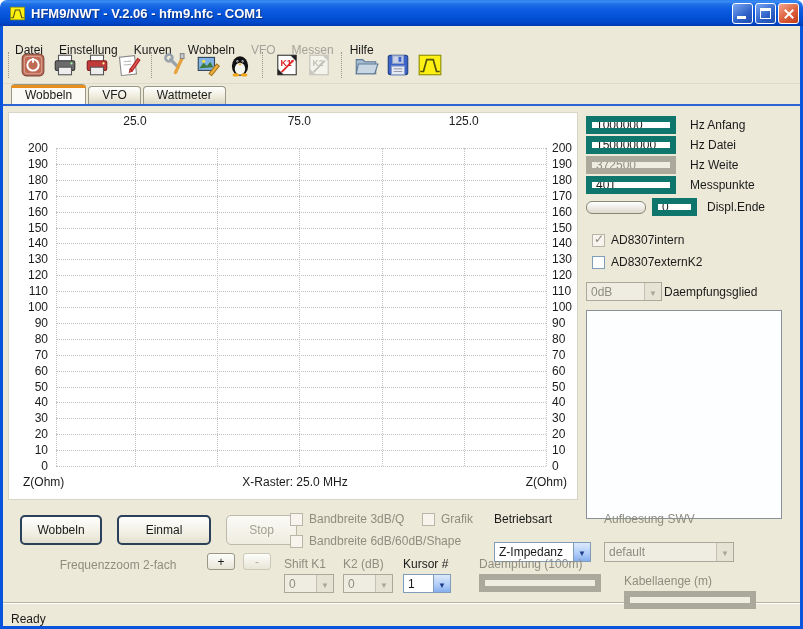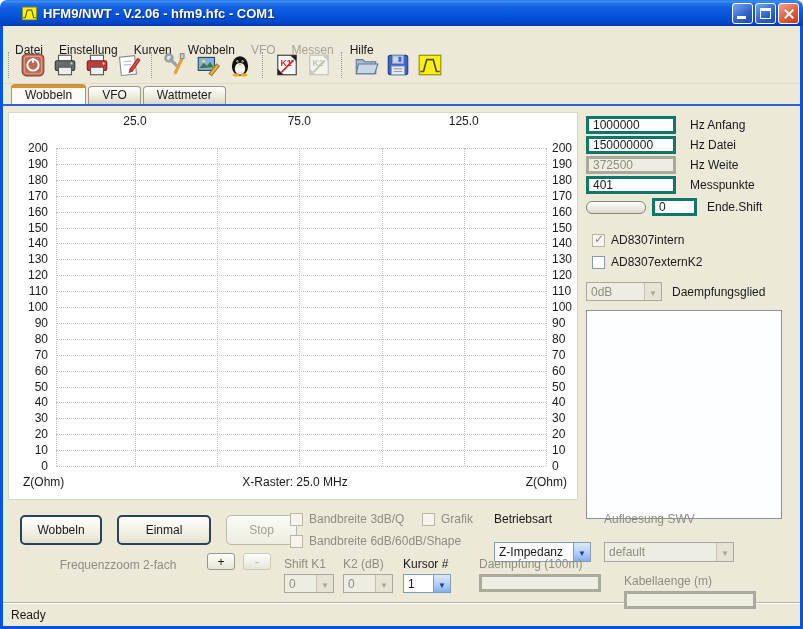--- a/index.html
+++ b/index.html
@@ -3,21 +3,21 @@
 <meta charset="utf-8">
 <style>
   * { box-sizing: border-box; margin: 0; padding: 0; }
   body { font-family: "Liberation Sans", "DejaVu Sans", sans-serif; font-size: 12px; background: #fff; color: #1a1a1a; }
 
   .window { position: relative; width: 803px; height: 629px; overflow: hidden; }
 
   
   .titlebar { position: absolute; top: 0; left: 0; right: 0; height: 26px;
     background: linear-gradient(180deg,#2a7cf0 0%,#3b8bf2 6%,#1e6fe8 16%,#0d5be0 38%,#0353d8 62%,#0146c8 88%,#0039b0 100%);
-    border-radius: 7px 7px 0 0; display: flex; align-items: center; padding: 0 4px 0 21px; }
+    border-radius: 7px 7px 0 0; display: flex; align-items: center; padding: 0 4px 0 9px; }
   .app-icon { width: 17px; height: 17px; margin-right: 5px; display: inline-flex; }
   .app-icon svg { width: 17px; height: 17px; }
   .title-text { color: #fff; font-weight: bold; font-size: 13px; text-shadow: 1px 1px 1px #10307e; flex: 1; }
   .win-controls { display: flex; gap: 2px; }
   .win-btn { width: 21px; height: 21px; border: 1px solid #fff; border-radius: 3px; position: relative; cursor: pointer; }
   .win-btn.min, .win-btn.max { background: linear-gradient(145deg,#7aa6f2,#2e62c8 60%,#1c4ab0); }
   .win-btn.close { background: linear-gradient(145deg,#f2a48c,#dd5f3c 55%,#c23a18); }
   .glyph-min { position: absolute; left: 4px; bottom: 4px; width: 9px; height: 3px; background: #fff; }
   .glyph-max { position: absolute; left: 4px; top: 4px; width: 11px; height: 11px; border: 1px solid #fff; border-top: 3px solid #fff; }
   .glyph-close::before, .glyph-close::after { content: ""; position: absolute; left: 9px; top: 4px; width: 2px; height: 12px; background: #fff; }
@@ -67,21 +67,21 @@
   .ticks.right { left: 541px; width: 29px; }
   .ytick { position: absolute; transform: translateY(-50%); }
   .ticks.left .ytick { right: 4px; }
   .ticks.right .ytick { left: 2px; }
   .plot { position: absolute; left: 47px; top: 0; width: 490px; height: 100%; }
   .hline { position: absolute; left: 0; right: 0; border-top: 1px dotted #c2c2c2; }
   .vline { position: absolute; top: 0; bottom: 0; border-left: 1px dotted #c2c2c2; }
   .ch-foot { position: absolute; top: 362px; left: 14px; right: 10px; display: flex; justify-content: space-between; }
 
   
-  .xp-input { height: 18px; width: 90px; border: 3px solid #0f766e; background: #fff; padding: 1px 4px;
+  .xp-input { height: 18px; width: 90px; border: 6px solid #0f766e; background: #fff; padding: 1px 4px;
     font-family: "Liberation Sans", "DejaVu Sans", sans-serif; font-size: 12px; color: #1a1a1a; }
   .xp-input.disabled { border-color: #aba99c; background: #efede1; color: #8f8d80; }
   .xp-input.w45 { width: 45px; }
   .xp-combo { display: inline-flex; height: 19px; border: 1px solid #7f9db9; background: #fff; align-items: stretch; }
   .xp-combo .combo-text { flex: 1; padding: 2px 4px 0; overflow: hidden; white-space: nowrap; }
   .xp-combo .combo-btn { width: 17px; border-left: 1px solid #7f9db9; display: flex; align-items: center; justify-content: center;
     background: linear-gradient(#dde9fb,#aecbf7 60%,#86aeef); }
   .combo-arrow::before { content: "▼"; font-size: 8px; color: #1d3c8c; }
   .xp-combo.disabled { border-color: #aba99c; background: #efede1; color: #8f8d80; }
   .xp-combo.disabled .combo-btn { background: #e6e3d5; border-left-color: #c4c1b2; }
@@ -97,21 +97,21 @@
   
   .rpanel { position: absolute; left: 583px; top: 10px; width: 212px; }
   .rp-row { display: flex; align-items: center; height: 18px; margin-bottom: 2px; }
   .rp-label { margin-left: 14px; white-space: nowrap; }
   .hslider { width: 60px; height: 13px; border: 1px solid #8a8878; border-radius: 6px; background: linear-gradient(#ffffff,#dcd9cc); display: inline-block; }
   .displ-row { margin-top: 4px; }
   .displ-row .xp-input { margin-left: 6px; }
   .displ-row .rp-label { margin-left: 10px; }
   .rp-checks { margin-top: 16px; padding-left: 6px; }
   .combo-row { margin-top: 12px; height: 19px; }
-  .combo-row .rp-label { margin-left: 10px; }
+  .combo-row .rp-label { margin-left: 2px; }
   .listbox { margin-top: 9px; width: 196px; height: 209px; background: #fdfeff; border: 1px solid #8a9299; }
 
   
   .bottom { position: absolute; inset: 0; pointer-events: none; }
   .bottom > * { pointer-events: auto; }
   .btnrow { position: absolute; left: 17px; top: 409px; display: flex; gap: 15px; }
   .sweep-btn { height: 30px; border: 2px solid #2b4059; border-radius: 5px; background: linear-gradient(#fefefd,#efede0 70%,#e2dfce);
     font-family: "Liberation Sans", "DejaVu Sans", sans-serif; font-size: 12px; color: #1a1a1a; cursor: pointer; }
   .sweep-btn:nth-child(1) { width: 82px; }
   .sweep-btn:nth-child(2) { width: 94px; }
@@ -134,21 +134,21 @@
   .pos-betriebsart { left: 491px; top: 406px; }
   .pos-betriebsart .slabel, .pos-aufloesung .slabel { margin-bottom: 16px; }
   .pos-betriebsart .xp-combo, .pos-aufloesung .xp-combo { height: 20px; }
   .pos-aufloesung { left: 601px; top: 406px; }
   .pos-daempfung { left: 476px; top: 451px; }
   .pos-daempfung .xp-input { width: 122px; }
   .pos-kabellaenge { left: 621px; top: 468px; }
   .pos-kabellaenge .xp-input { width: 132px; }
 
   
-  .statusbar { height: 24px; border-top: 1px solid #b8b4a4; box-shadow: inset 0 1px 0 #ffffff; display: flex; align-items: center; padding-left: 8px; }
+  .statusbar { height: 24px; border-top: 1px solid #b8b4a4; box-shadow: inset 0 1px 0 #ffffff; display: flex; align-items: flex-end; padding-left: 8px; }
 </style>
 </head>
 <body>
 
 <div class="window">
 
   <div class="titlebar">
     <span class="app-icon" id="app-icon">
         <svg viewBox="0 0 24 24">
           <rect x="2" y="3" width="20" height="18" fill="#fff014" stroke="#8a8a00"></rect>
@@ -436,21 +436,21 @@
               <span class="rp-label">Hz Weite</span>
             </div>
             <div class="rp-row">
               <input class="xp-input" value="401" style="">
               <span class="rp-label">Messpunkte</span>
             </div>
           </div>
         <div class="rp-row displ-row">
           <span class="hslider"></span>
           <input class="xp-input w45" value="0" style="">
-          <span class="rp-label">Ende.Shift</span>
+          <span class="rp-label">Displ.Ende</span>
         </div>
         <div class="rp-checks" id="rp-checks">
             <div class="cb-row">
               <span class="xp-check disabled">
                 <span class="mark">✓</span>
               </span>
               <span class="cb-label">AD8307intern</span>
             </div>
             <div class="cb-row">
               <span class="xp-check"></span>

